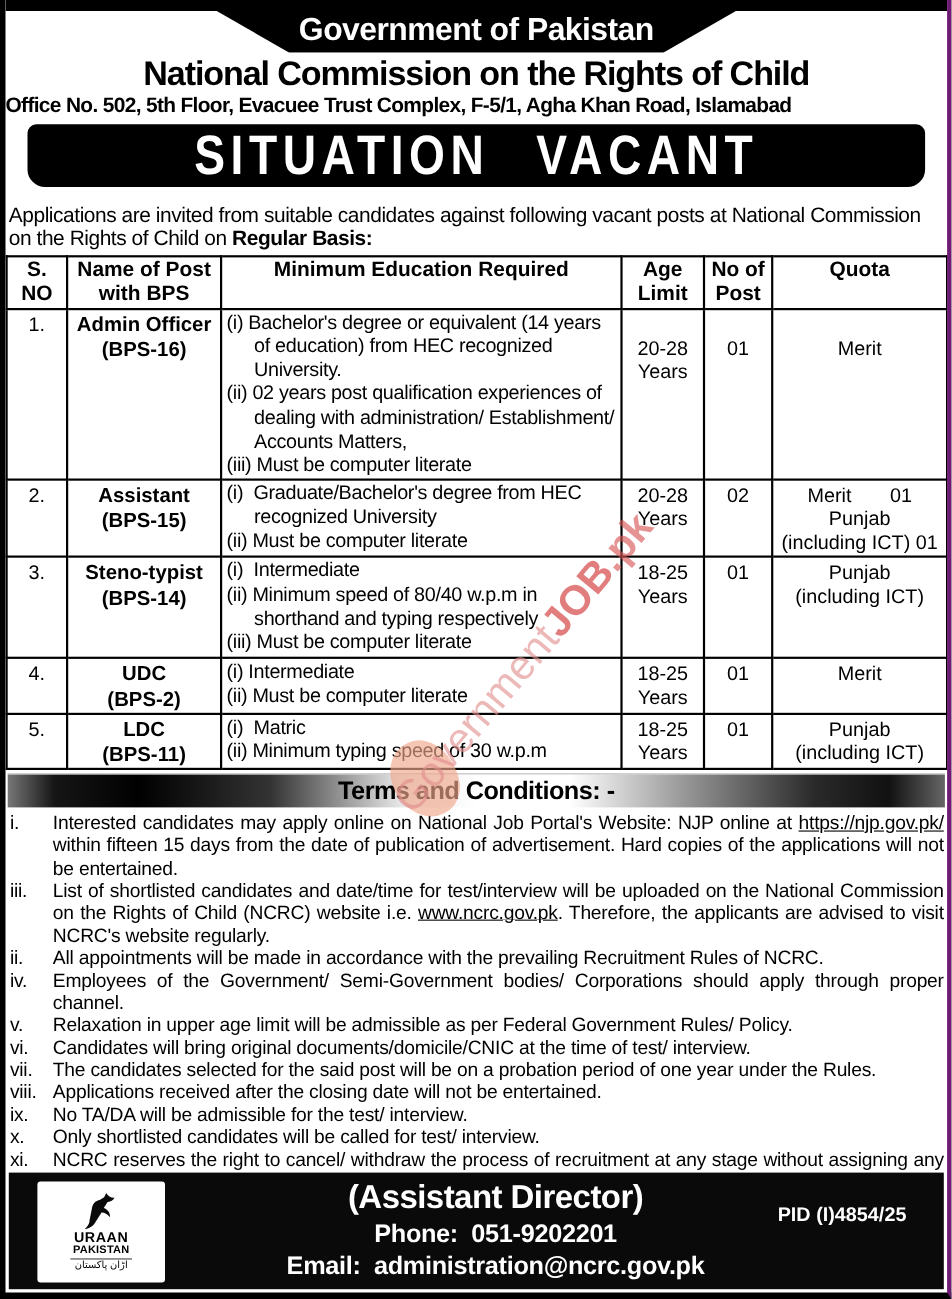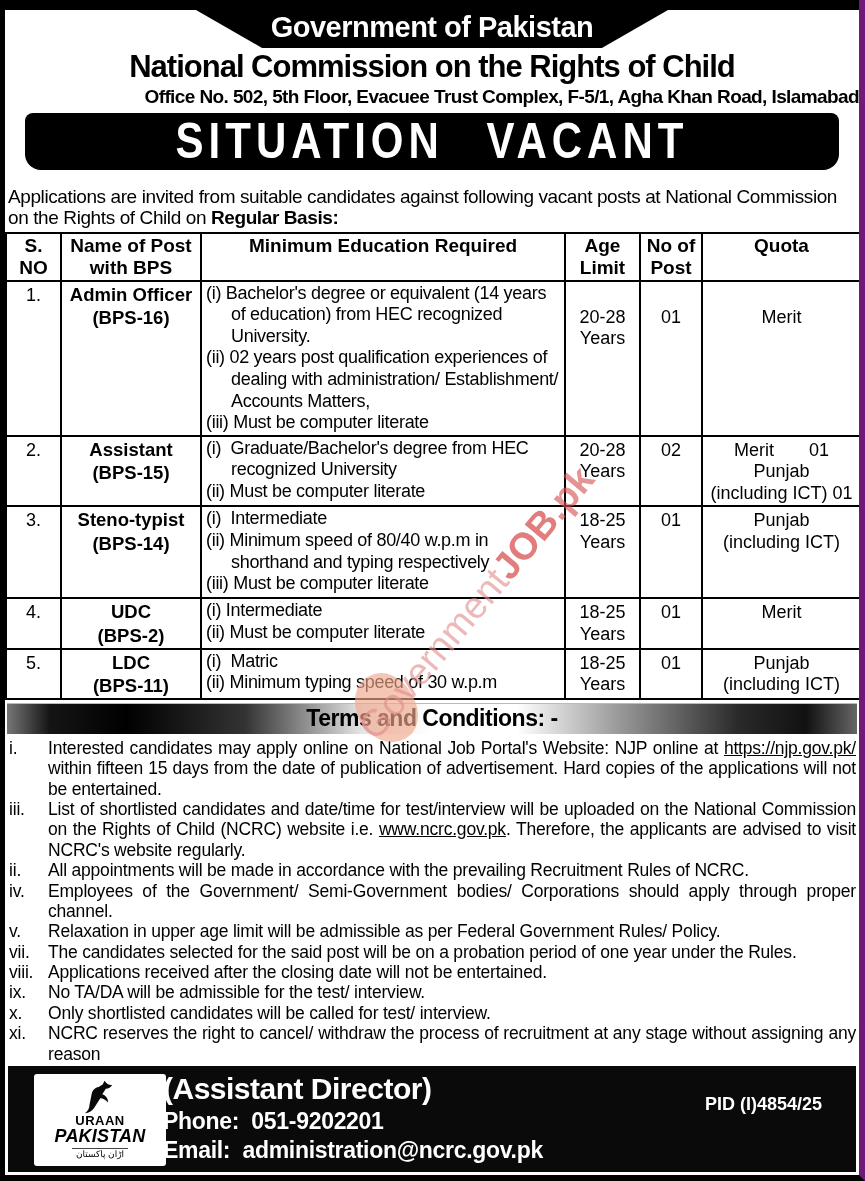--- a/index.html
+++ b/index.html
@@ -1,33 +1,33 @@
 <!DOCTYPE html>
 <html><head>
 <meta charset="utf-8">
 <style>
   * { margin:0; padding:0; box-sizing:border-box; }
   html,body { background:#888; }
   body { font-family:"Liberation Sans", sans-serif; color:#000; }
   .page {
     position:relative; width:865px; height:1181px; margin:0 auto; background:#fff;
-    border-left:5px solid #000; border-right:6px solid #701a75; border-bottom:6px solid #000;
+    border-left:5px solid #000; border-right:4px solid #701a75; border-bottom:6px solid #000;
     overflow:hidden;
   }
   .top-border { height:10px; background:#000; }
 
   
   .gov-banner {
     width:472px; height:38px; margin:0 auto; background:#000;
     clip-path:polygon(0 0,100% 0,86% 100%,14% 100%);
     display:flex; align-items:center; justify-content:center;
   }
   .gov-banner span { color:#fff; font-size:29px; font-weight:800; letter-spacing:-0.5px; transform:translateY(-2px); }
   .org-title { margin-top:3px; text-align:center; font-size:31px; font-weight:800; letter-spacing:-1px; line-height:1.05; }
-  .address { margin-top:2px; text-align:right; font-size:19px; font-weight:700; letter-spacing:-0.6px;margin-left:27px; }
+  .address { margin-top:2px; text-align:left; font-size:19px; font-weight:700; letter-spacing:-0.6px; }
   .sv-bar {
     margin:5px 20px 16px; height:57px; background:#000; border-radius:8px 8px 16px 16px;
     display:flex; align-items:center; justify-content:center;
   }
   .sv-text {
     display:inline-block; color:#fff; font-size:42px; font-weight:800;
     letter-spacing:5px; word-spacing:26px; transform:scaleY(1.2);
   }
   .intro { margin:5px 3px 3px; font-size:19px; line-height:1.14; letter-spacing:-0.4px; }
   .intro b { letter-spacing:-0.4px; }
@@ -56,31 +56,31 @@
   .terms-item { display:flex; font-size:17.5px; line-height:1.165; letter-spacing:-0.2px; }
   .t-num { width:39px; flex:none; }
   .t-text { flex:1; text-align:justify; }
   .t-text .doc-link { text-decoration:underline; }
   .tight .t-text { letter-spacing:-0.55px; }
 
   
   .footer {
     position:absolute; left:3px; right:3px; bottom:3px; height:106px; background:#0a0a0a; color:#fff;
   }
-  .footer-center { padding:6px 120px 0 155px; }
+  .footer-center { padding:6px 120px 0 155px; text-align:center; }
   .signature { font-size:30px; font-weight:800; letter-spacing:-0.5px; }
   .phone-line, .email-line { font-size:23px; font-weight:700; letter-spacing:-0.3px; white-space:pre-wrap; margin-top:2px; }
   .pid { position:absolute; top:28px; right:34px; font-size:18px; font-weight:700; }
   .logo-box {
-    position:absolute; left:26px; top:8px; width:132px; height:92px; background:#fff; color:#000;
+    position:absolute; left:26px; top:8px; width:116px; height:92px; background:#fff; color:#000;
     border-radius:3px; display:flex; flex-direction:column; align-items:center; justify-content:center; padding:2px;
   }
   .logo-box svg { width:40px; height:34px; }
   .logo-l1 { font-size:13px; font-weight:800; letter-spacing:0.5px; line-height:1.05; }
-  .logo-l2 { font-size:18px; font-weight:800; letter-spacing:0.2px; line-height:1.05;font-style:italic; }
+  .logo-l2 { font-size:10px; font-weight:800; letter-spacing:0.2px; line-height:1.05; }
   .logo-urdu { font-size:9px; line-height:1.2; border-top:1px solid #444; margin-top:2px; padding:0 4px; }
 
   
   .watermark {
     position:absolute; left:378px; top:705px; transform:rotate(-50deg); transform-origin:left bottom;
     font-size:38px; white-space:nowrap; pointer-events:none; z-index:5;
   }
   .wm-1 { color:rgba(225,140,140,0.62); font-weight:400; }
   .wm-2 { color:rgba(214,75,75,0.72); font-weight:800; }
   .wm-3 { color:rgba(214,80,80,0.62); font-weight:800; }
@@ -279,20 +279,24 @@
     </div>
     <div class="terms-item">
       <span class="t-num">iv.</span>
       <span class="t-text">Employees of the Government/ Semi-Government bodies/ Corporations should apply through proper channel.</span>
     </div>
     <div class="terms-item">
       <span class="t-num">v.</span>
       <span class="t-text">Relaxation in upper age limit will be admissible as per Federal Government Rules/ Policy.</span>
     </div>
     <div class="terms-item">
+      <span class="t-num">vi.</span>
+      <span class="t-text">Candidates will bring original documents/domicile/CNIC at the time of test/ interview.</span>
+    </div>
+    <div class="terms-item">
       <span class="t-num">vii.</span>
       <span class="t-text">The candidates selected for the said post will be on a probation period of one year under the Rules.</span>
     </div>
     <div class="terms-item">
       <span class="t-num">viii.</span>
       <span class="t-text">Applications received after the closing date will not be entertained.</span>
     </div>
     <div class="terms-item">
       <span class="t-num">ix.</span>
       <span class="t-text">No TA/DA will be admissible for the test/ interview.</span>

